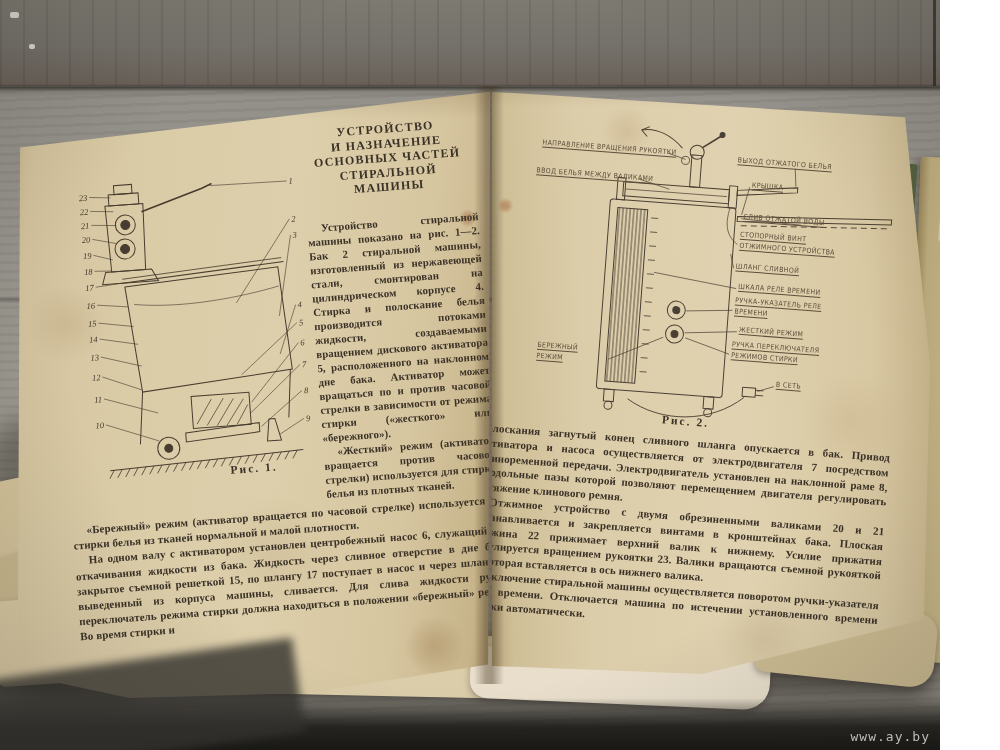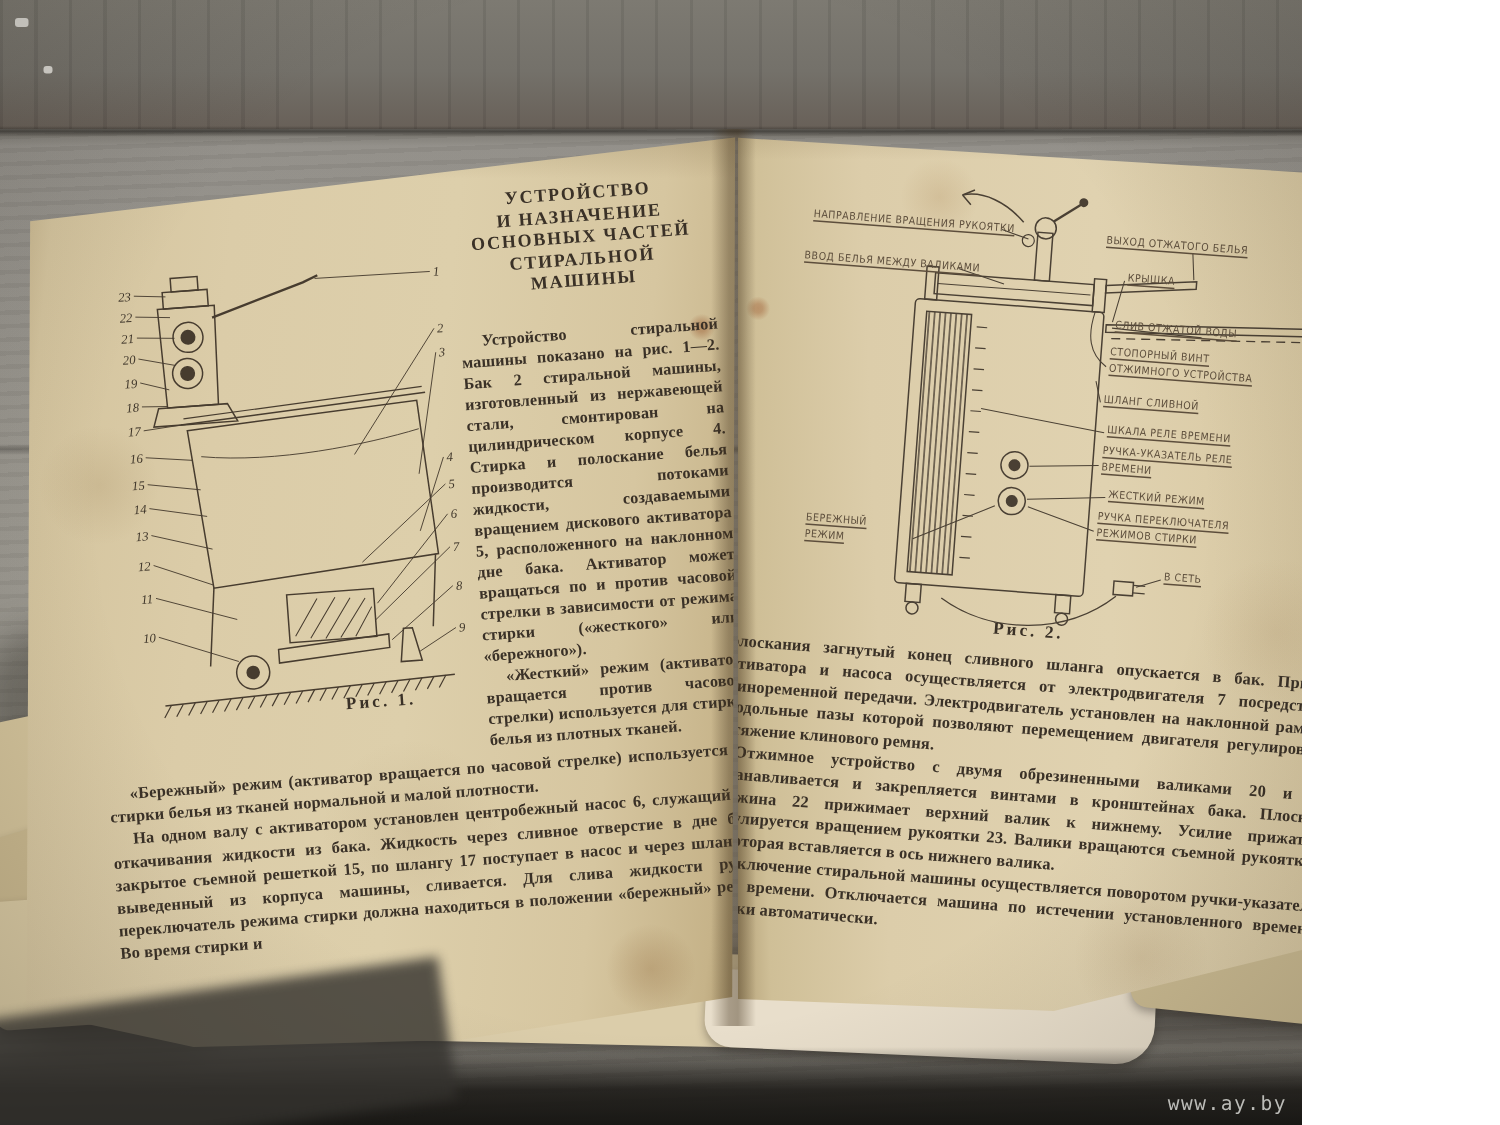--- a/index.html
+++ b/index.html
@@ -1,16 +1,16 @@
 <!DOCTYPE html>
 <html><head>
 <meta charset="utf-8">
 <style>
   html,body{margin:0;padding:0;}
-  .photo{position:relative;width:868px;height:750px;overflow:hidden;
+  .photo{position:relative;width:940px;height:750px;overflow:hidden;
     font-family:"Liberation Serif",serif;
     background:
       repeating-linear-gradient(178deg, rgba(60,56,50,0.07) 0 3px, rgba(160,156,148,0.05) 3px 9px),
       linear-gradient(180deg,#7b786f 0%,#6f6c65 11%,#93908a 13%,#9b9890 45%,#9e9b93 70%,#908d85 92%,#6a6861 100%);}
   .top-board{position:absolute;left:0;top:0;width:1000px;height:86px;
     background:
       repeating-linear-gradient(90deg, rgba(0,0,0,0.08) 0 2px, transparent 2px 23px),
       linear-gradient(180deg,#7d7a72 0%,#74716a 55%,#686058 100%);}
   .seam{position:absolute;left:0;width:1000px;height:7px;
     background:linear-gradient(180deg, rgba(30,28,25,0) 0%, rgba(30,28,25,0.55) 50%, rgba(110,106,100,0.25) 100%);}

